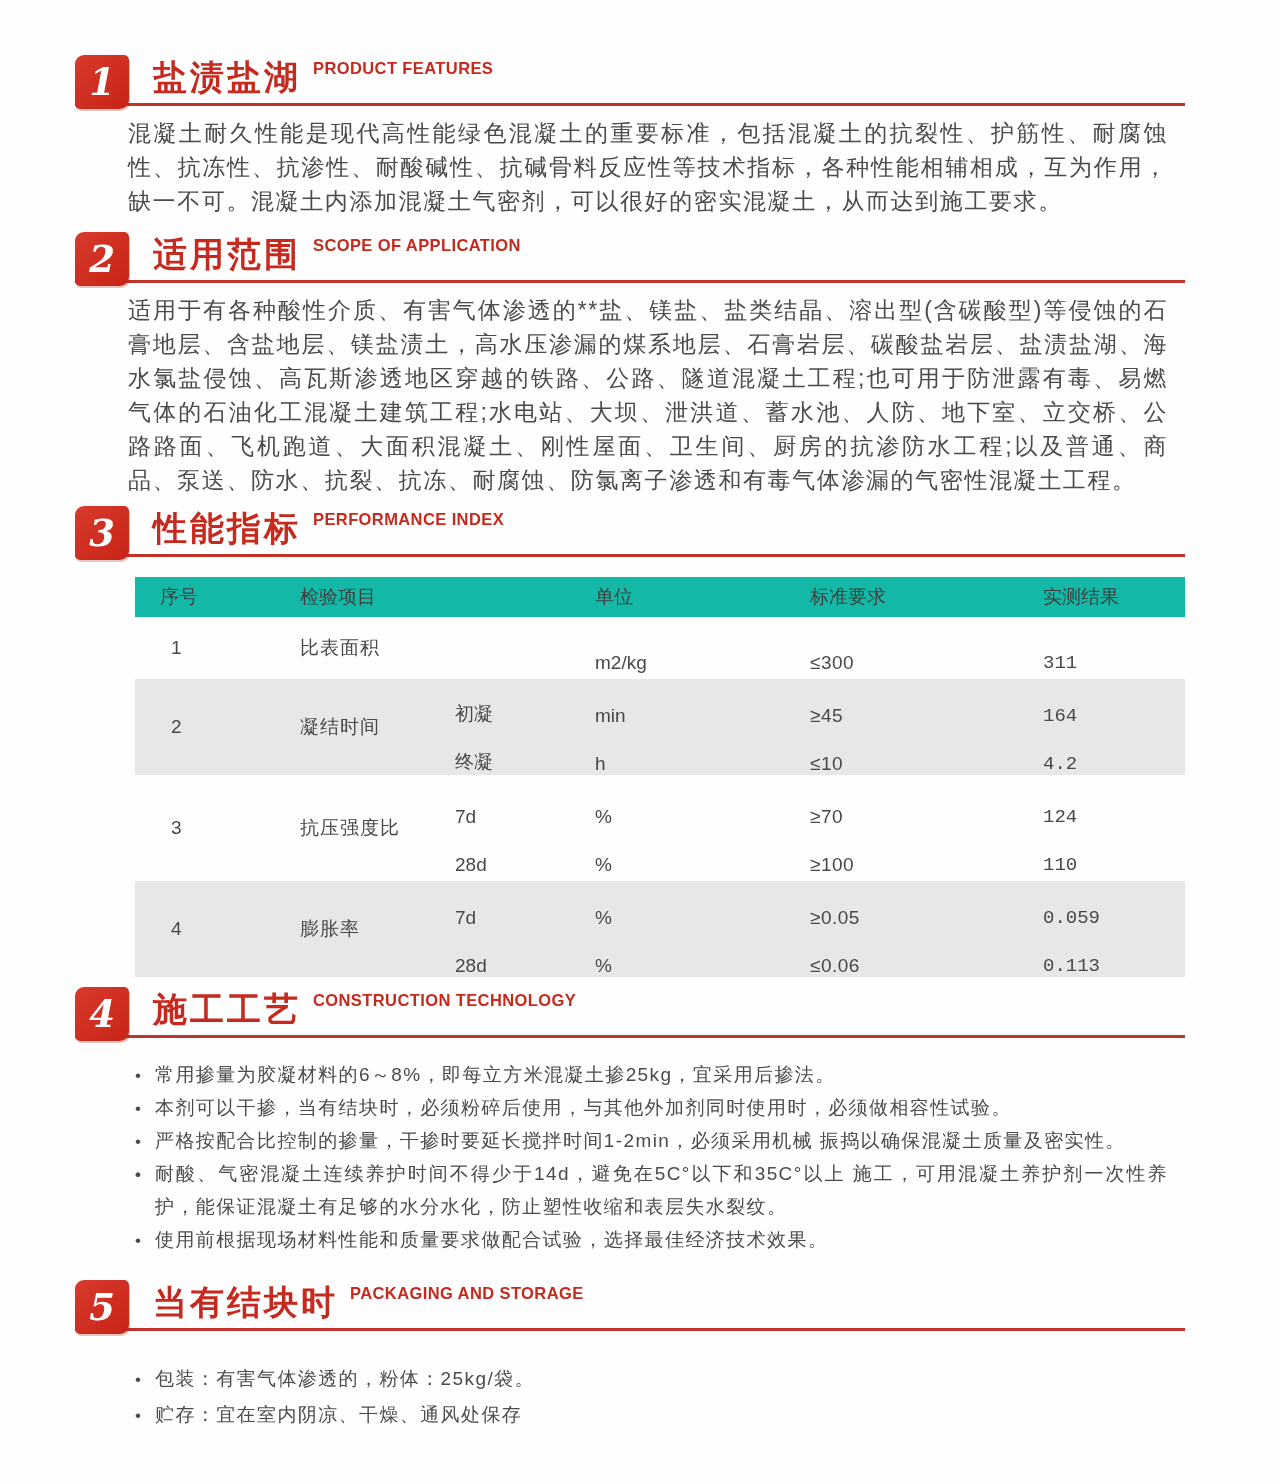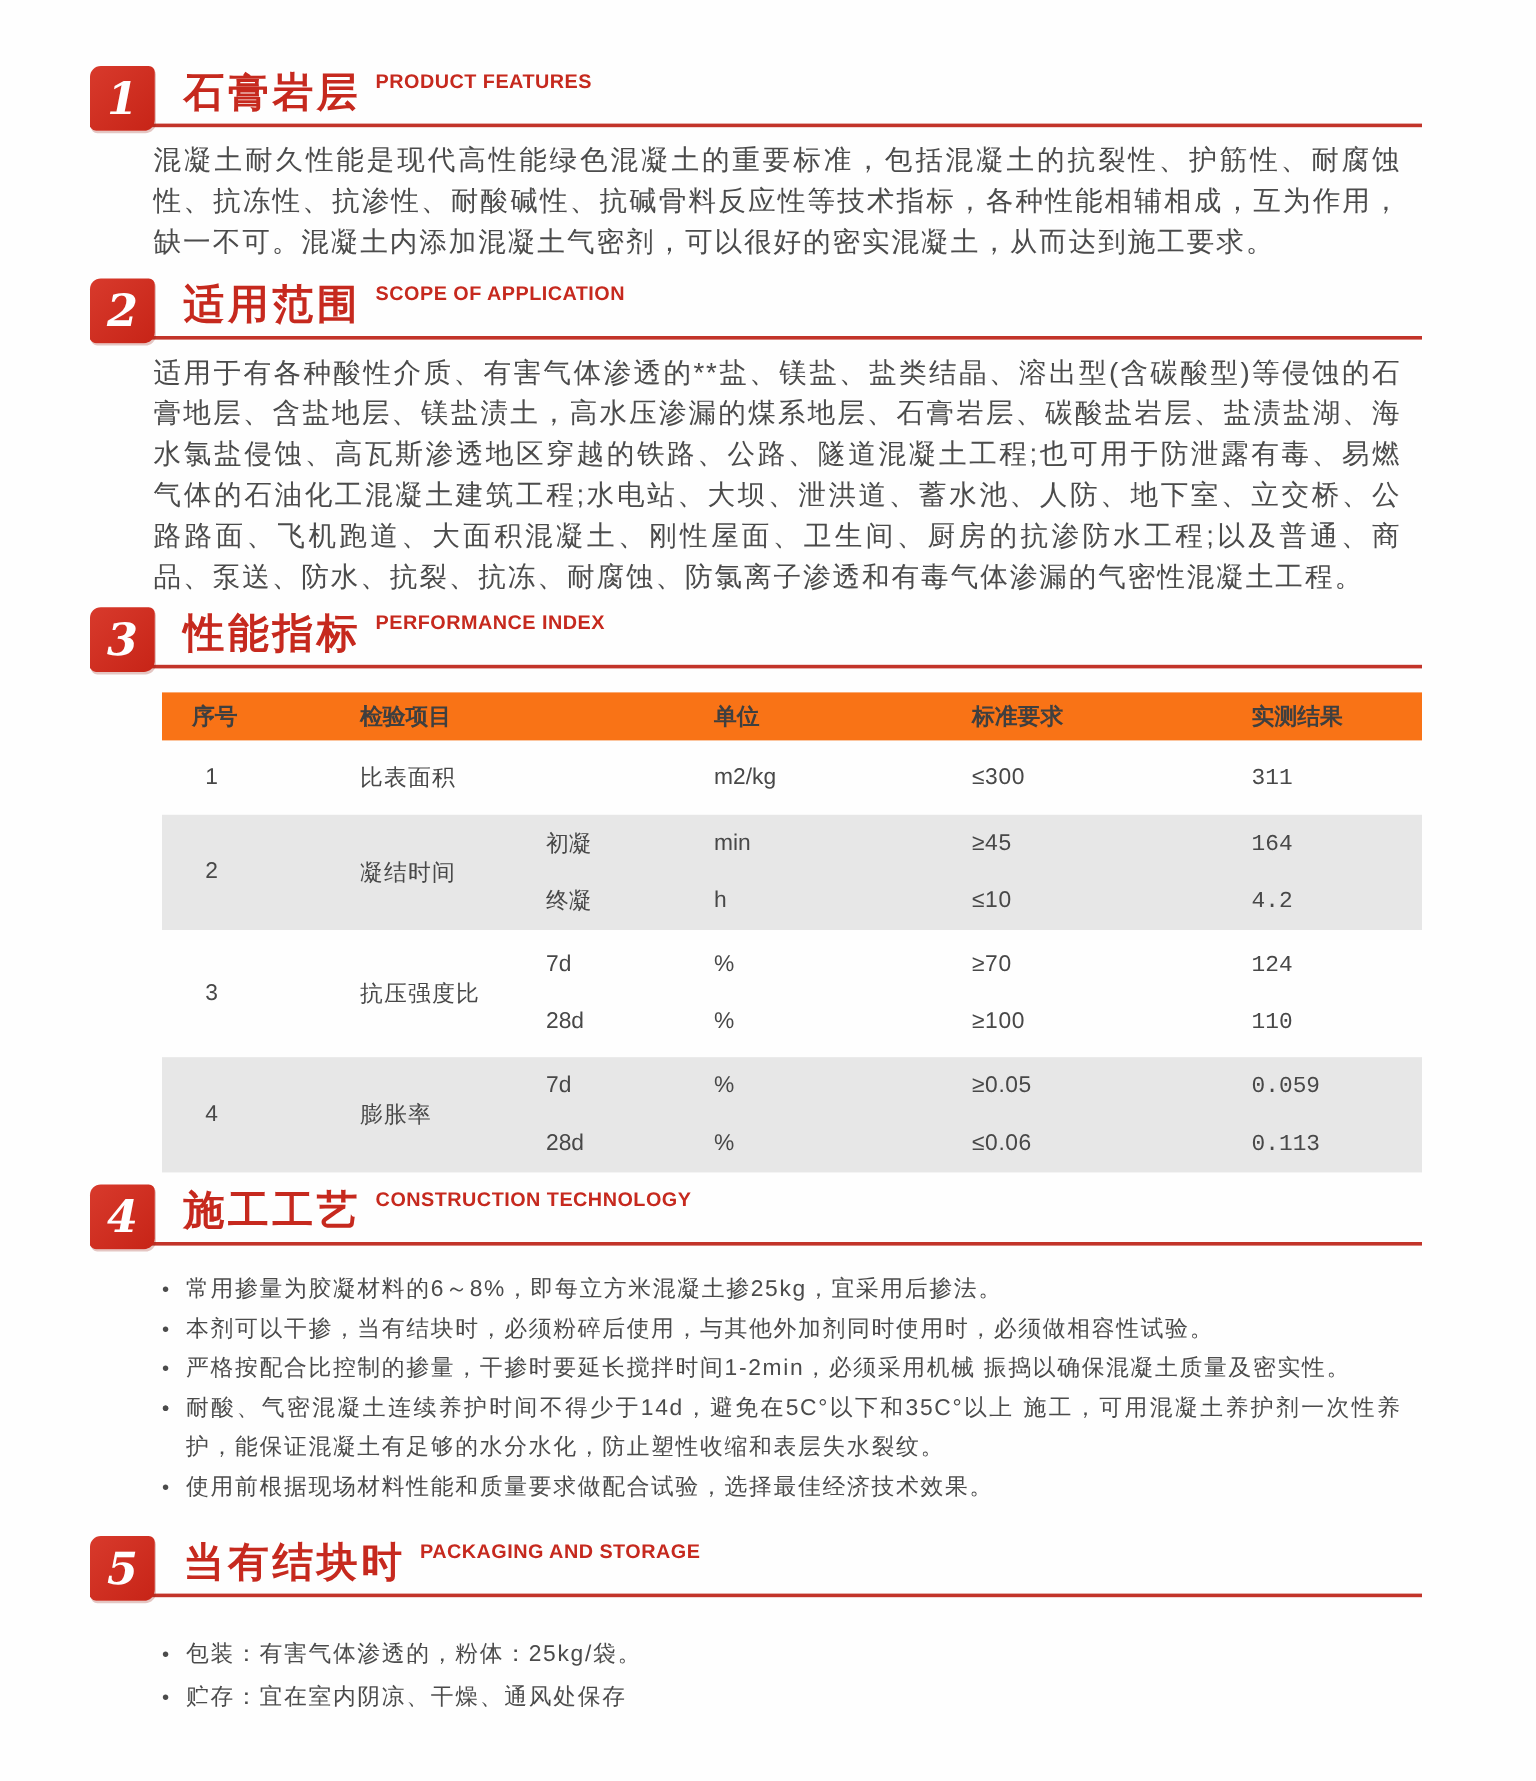--- a/index.html
+++ b/index.html
@@ -61,52 +61,52 @@
     color:#4b4b4b;text-align:justify;
   }
   .blist5 .bitem{line-height:36px;}
   .dot{position:absolute;left:2px;top:0;}
   .dot::before{content:"•";font-size:17px;color:#4b4b4b;}
 
   
   .ptable{margin:20px 95px 0 135px;width:1050px;}
   .t-header{
     display:grid;grid-template-columns:140px 320px 215px 233px 1fr;
-    background:#f97316;height:40px;align-items:center;
+    background:#14b8a6;height:40px;align-items:center;
     margin-bottom:5px;
-    font-size:19px;color:#3f3f3f;font-weight:bold;
+    font-size:19px;color:#3f3f3f;
   }
   .t-header .th1{padding-left:25px;}
   .t-header .th2{padding-left:25px;}
   .t-block{
     display:flex;align-items:stretch;
     margin-bottom:5px;
     font-size:19px;color:#484848;
   }
   .t-block.shade{background:#e7e7e7;}
   .b-no{flex:0 0 140px;display:flex;align-items:center;padding-left:36px;box-sizing:border-box;}
   .b-item{flex:0 0 180px;display:flex;align-items:center;padding-left:25px;box-sizing:border-box;letter-spacing:1px;}
   .b-subs{flex:1;display:flex;flex-direction:column;justify-content:space-around;}
-  .subline{display:flex;align-items:center;height:48px;}
+  .subline{display:flex;align-items:flex-end;height:48px;}
   .single .subline{height:52px;}
   .s-sub{flex:0 0 140px;}
   .s-unit{flex:0 0 215px;}
   .s-req{flex:0 0 233px;letter-spacing:0.5px;}
   .s-res{flex:1;font-family:Liberation Mono, monospace;}
   .t-block.single{height:52px;}
   .t-block.double{height:96px;}
 </style>
 </head>
 <body>
 
 <div class="page">
 
   <div class="sec-head">
     <div class="badge">1</div>
-    <div class="title-zh">石膏岩层</div>
+    <div class="title-zh">盐渍盐湖</div>
     <div class="title-en">PRODUCT FEATURES</div>
   </div>
   <div class="para">混凝土耐久性能是现代高性能绿色混凝土的重要标准，包括混凝土的抗裂性、护筋性、耐腐蚀性、抗冻性、抗渗性、耐酸碱性、抗碱骨料反应性等技术指标，各种性能相辅相成，互为作用，缺一不可。混凝土内添加混凝土气密剂，可以很好的密实混凝土，从而达到施工要求。</div>
 
   <div class="sec-head sec2">
     <div class="badge">2</div>
     <div class="title-zh">适用范围</div>
     <div class="title-en">SCOPE OF APPLICATION</div>
   </div>
   <div class="para">适用于有各种酸性介质、有害气体渗透的**盐、镁盐、盐类结晶、溶出型(含碳酸型)等侵蚀的石膏地层、含盐地层、镁盐渍土，高水压渗漏的煤系地层、石膏岩层、碳酸盐岩层、盐渍盐湖、海水氯盐侵蚀、高瓦斯渗透地区穿越的铁路、公路、隧道混凝土工程;也可用于防泄露有毒、易燃气体的石油化工混凝土建筑工程;水电站、大坝、泄洪道、蓄水池、人防、地下室、立交桥、公路路面、飞机跑道、大面积混凝土、刚性屋面、卫生间、厨房的抗渗防水工程;以及普通、商品、泵送、防水、抗裂、抗冻、耐腐蚀、防氯离子渗透和有毒气体渗漏的气密性混凝土工程。</div>

